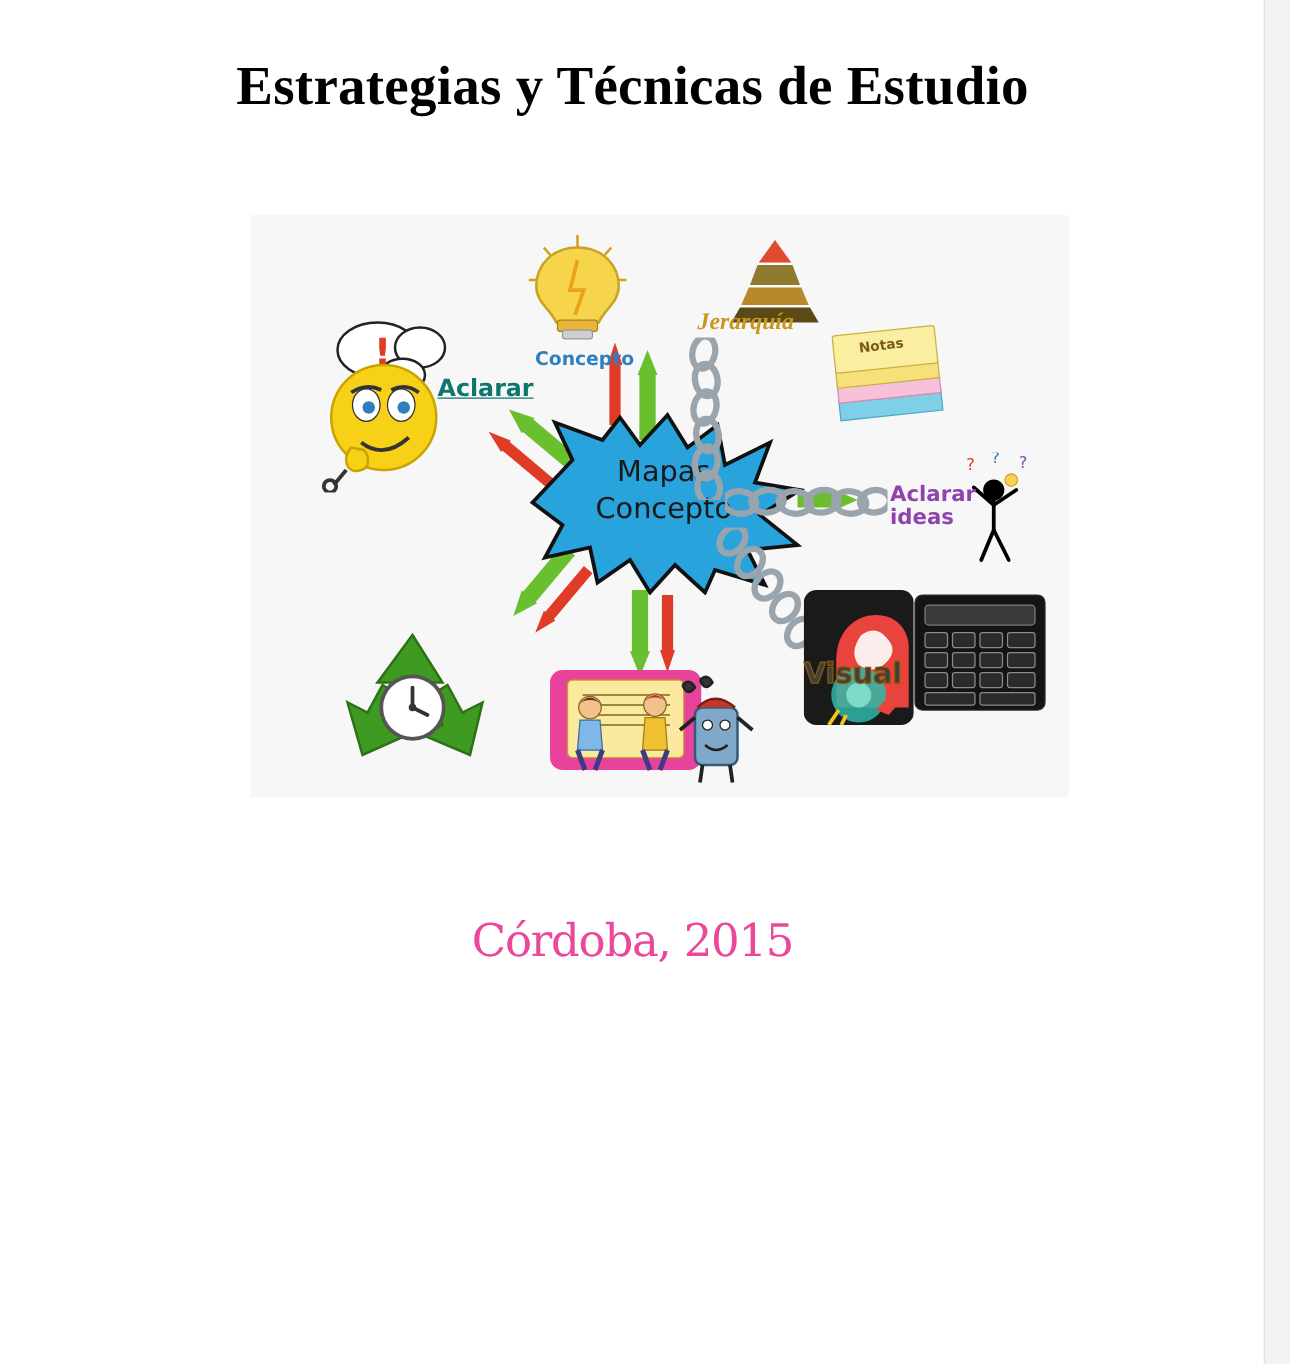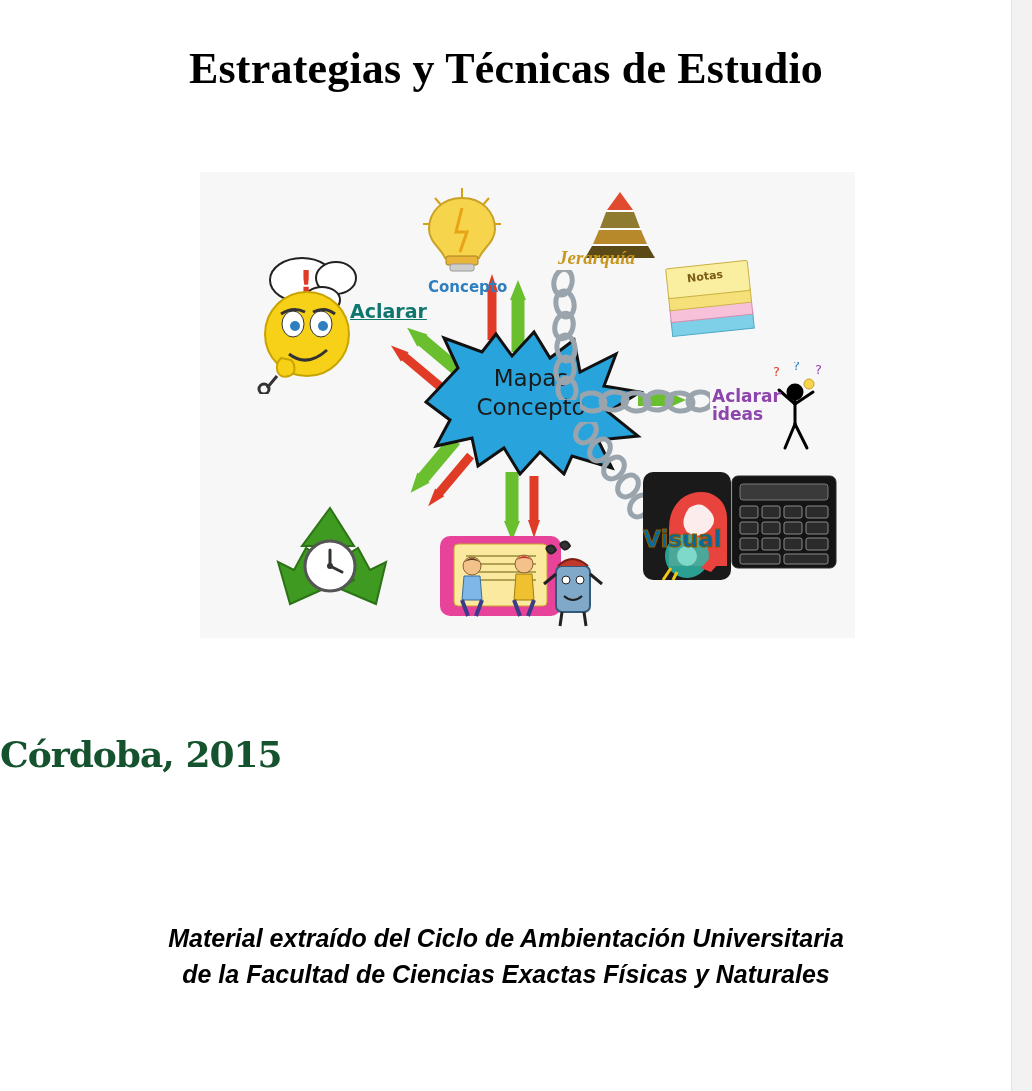--- a/index.html
+++ b/index.html
@@ -77,21 +77,21 @@
   .lbl {
     font-family: "DejaVu Sans", sans-serif;
     font-weight: bold;
     white-space: nowrap;
   }
   .lbl-concepto { left: 228px; top: 86px; font-size: 15px; color: #2f7fbf; margin-top: 20px; }
   .lbl-aclarar  { left: 150px; top: 128px; font-size: 19px; color: #0f766e; text-decoration: underline; }
   .lbl-jerarquia{ left: 358px; top: 75px; font-size: 19px; color: #c8971f; font-style: italic; font-family:"Liberation Serif", serif;}
   .lbl-notas    { left: 487px; top: 98px; font-size: 11px; color: #7a5c14; font-family:"DejaVu Sans", sans-serif; transform: rotate(-7deg); }
   .lbl-ubicar   { left: 512px; top: 216px; font-size: 17px; color: #8e44ad; line-height:1.05; }
-  .lbl-visual   { left: 443px; top: 354px; font-size: 23px; color: #0369a1; -webkit-text-stroke: 1px #8a5a00; }
+  .lbl-visual   { left: 443px; top: 354px; font-size: 23px; color: #404040; -webkit-text-stroke: 1px #8a5a00; }
 
   
   .bulb { left: 215px; top: 14px; width: 95px; height: 86px; }
   
   .pyr  { left: 373px; top: 18px; width: 95px; height: 70px; }
   
   .notes{ left: 460px; top: 88px; width: 110px; height: 96px; }
   
   .smiley { left: 55px; top: 112px; width: 110px; height: 110px; }
   
@@ -112,26 +112,26 @@
   .chain1 { left: 345px; top: 98px; width: 40px; height: 130px; }
   .chain2 { left: 380px; top: 210px; width: 130px; height: 40px; }
   .chain3 { left: 372px; top: 250px; width: 80px; height: 110px; }
 
   
   .city-year {
     position: absolute;
     left: 0;
     top: 733px;
     width: 1012px;
-    text-align: left;
+    text-align: center;
     font-family: "DejaVu Serif", serif;
-    font-weight: bold;
+    font-weight: normal;
     font-size: 36px;
     letter-spacing: -1px;
-    color: #14532d;
+    color: #ec4899;
   }
   .credit {
     position: absolute;
     left: 0;
     top: 920px;
     width: 1012px;
     text-align: center;
     font-family: "Liberation Sans", sans-serif;
     font-style: italic;
     font-weight: bold;
@@ -400,20 +400,16 @@
           <rect x="76" y="66" width="22" height="12" rx="2"></rect>
         <rect x="10" y="82" width="40" height="10" rx="2"></rect>
           <rect x="54" y="82" width="44" height="10" rx="2"></rect>
       </g>
     </svg>
 
   </div>
 
   <div class="city-year">Córdoba, 2015</div>
 
-  <div class="credit">
-    <div>Material extraído del Ciclo de Ambientación Universitaria</div>
-    <div>de la Facultad de Ciencias Exactas Físicas y Naturales</div>
-  </div>
 
 </div>
 
 <div class="page-edge"></div>
 
 </body></html>

